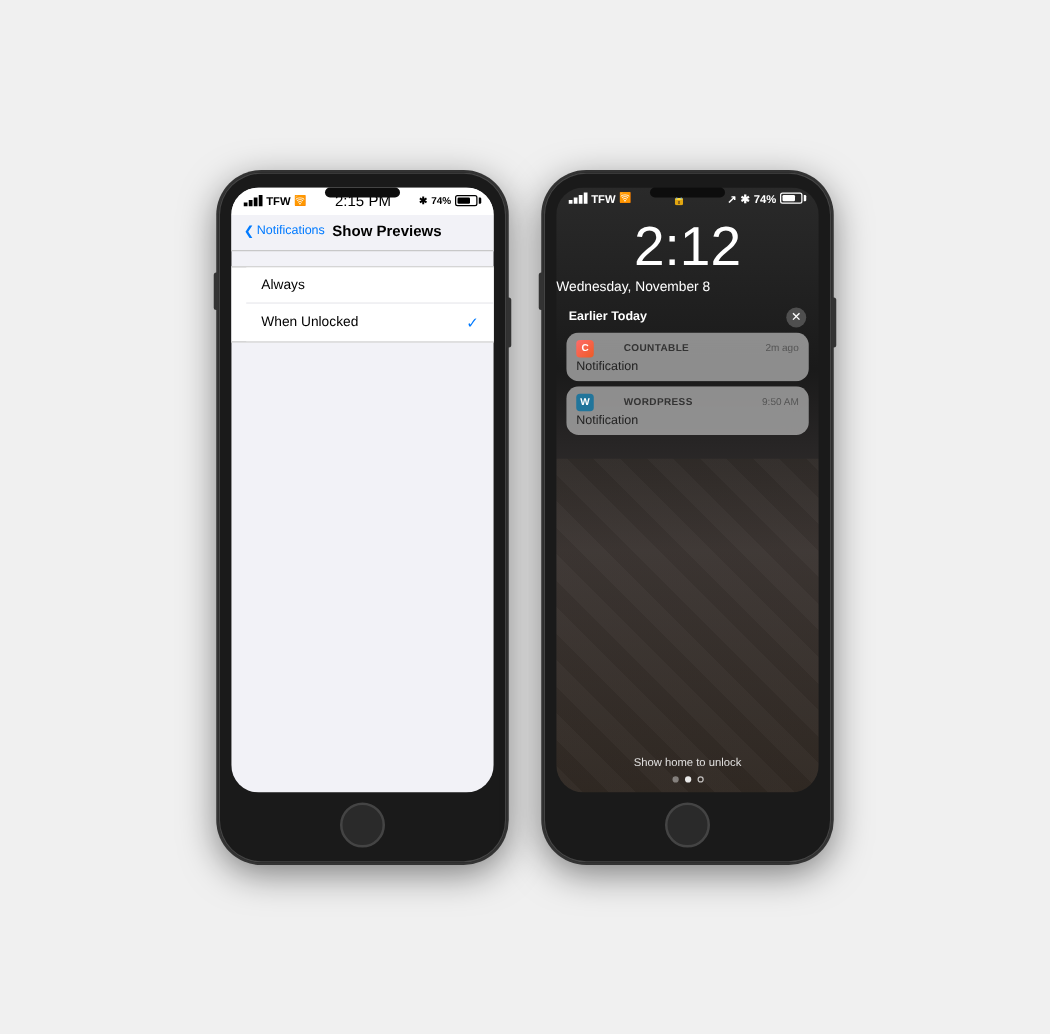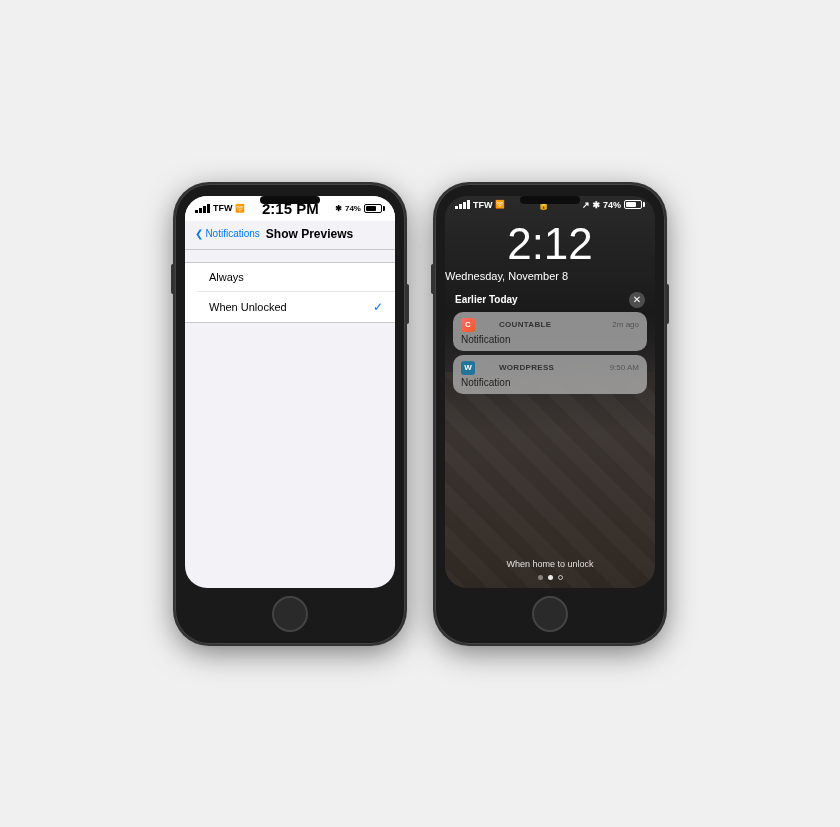--- a/index.html
+++ b/index.html
@@ -11,21 +11,21 @@
       align-items: center;
       justify-content: center;
       gap: 30px;
       font-family: -apple-system, 'Helvetica Neue', Arial, sans-serif;
       overflow: hidden;
     }
 
     
     .phone {
       width: 230px;
-      height: 460px;
+      height: 552px;
       background: #1a1a1a;
       border-radius: 34px;
       padding: 12px 10px;
       box-shadow: 0 0 0 2px #333, 0 8px 30px rgba(0,0,0,0.5), inset 0 0 0 1px #444;
       display: flex;
       flex-direction: column;
       position: relative;
     }
 
     .phone-notch {
@@ -117,22 +117,22 @@
       background: #000;
       width: 3px;
       display: inline-block;
     }
 
     .wifi-icon {
       font-size: 8px;
     }
 
     .status-bar-center {
-      font-size: 15px;
-      font-weight: 700;
+      font-size: 12px;
+      font-weight: 400;
     }
 
     .status-bar-right {
       display: flex;
       align-items: center;
       gap: 3px;
       font-size: 8px;
     }
 
     .battery {
@@ -549,21 +549,21 @@
               <div class="notif-app-icon wordpress">W</div>
               <span class="notif-app-name">WORDPRESS</span>
             </div>
             <span class="notif-time">9:50 AM</span>
           </div>
           <div class="notif-message">Notification</div>
         </div>
       </div>
 
       <div class="lock-bottom">
-        <span class="press-home-text">When home to unlock</span>
+        <span class="press-home-text">Show home to unlock</span>
         <div class="page-dots">
           <div class="page-dot"></div>
           <div class="page-dot active"></div>
           <div class="page-dot lock-dot"></div>
         </div>
       </div>
     </div>
   </div>
   <div class="home-button"></div>
 </div>

